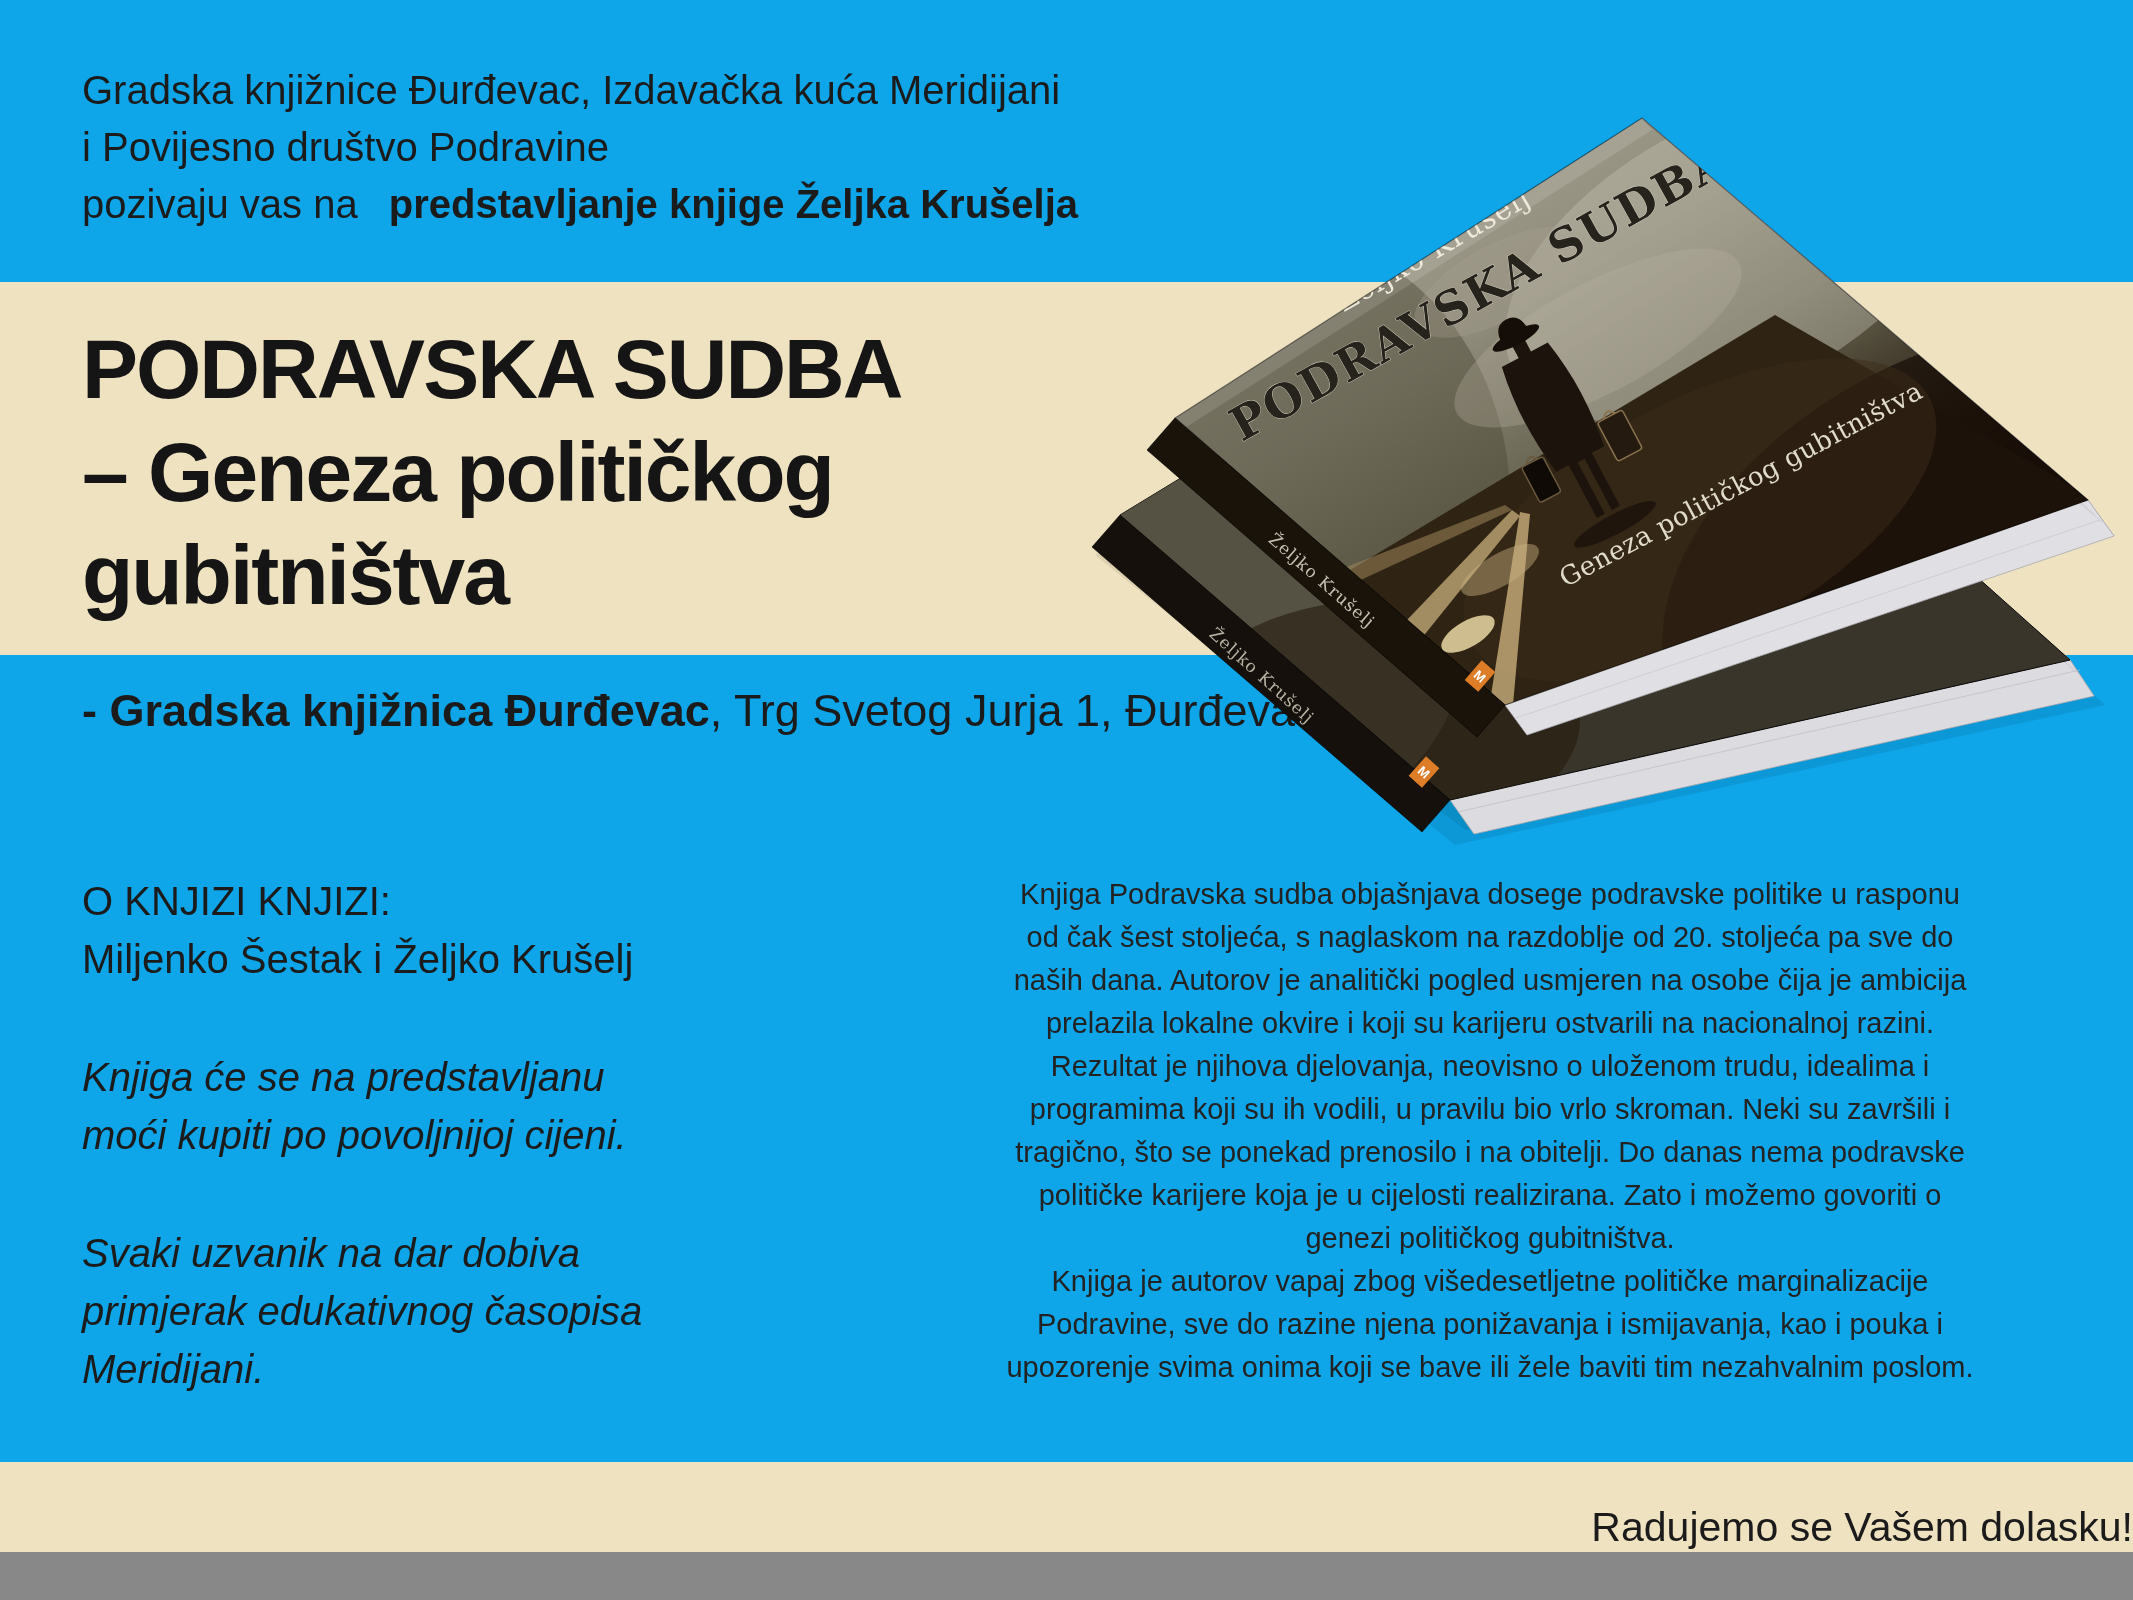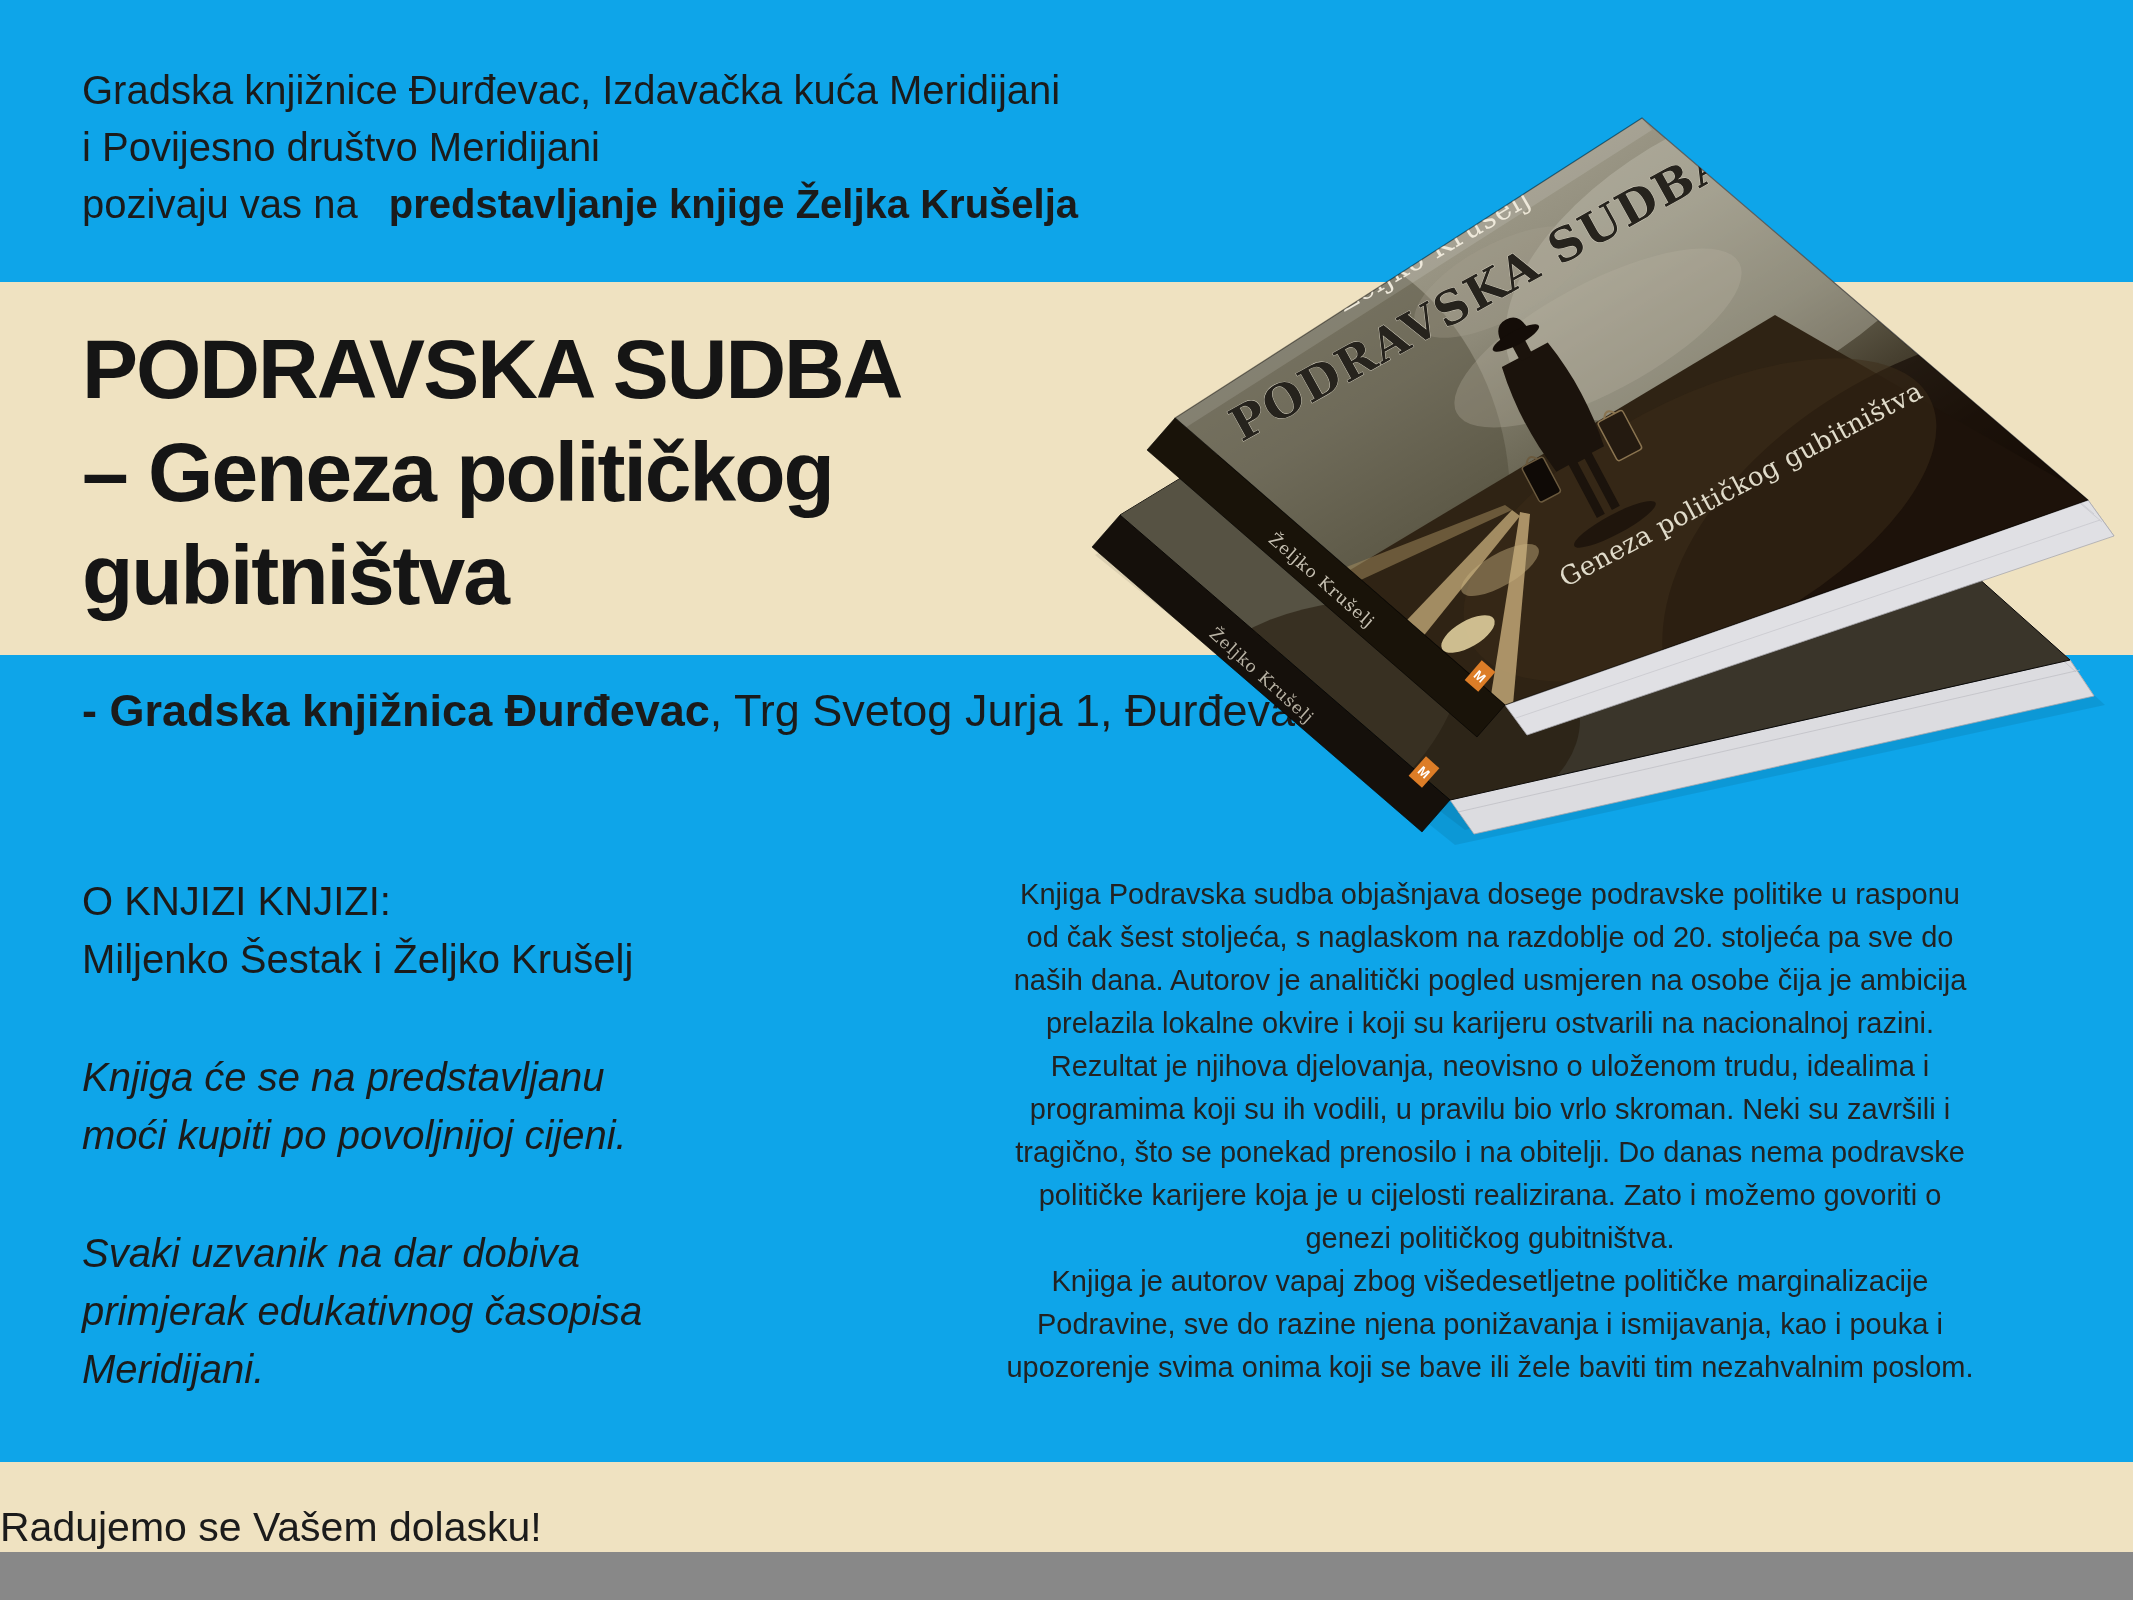--- a/index.html
+++ b/index.html
@@ -18,34 +18,34 @@
   }
   .event-block{position:absolute;left:82px;top:676px;font-size:45px;line-height:70px;}
   .event-block .b{font-weight:700;}
   .left-col{position:absolute;left:82px;top:872px;width:720px;font-size:40px;line-height:58px;}
   .left-col .para{white-space:pre-line;}
   .left-col .para+.para{margin-top:60px;font-style:italic;}
   .right-col{
     position:absolute;left:845px;top:873px;width:1290px;text-align:center;
     font-size:29px;line-height:43px;white-space:pre-line;color:#222;
   }
-  .footer-text{position:absolute;left:0;top:1504px;width:2133px;text-align:left;font-size:41px;color:#1b1b1b;}
+  .footer-text{position:absolute;left:0;top:1504px;width:2133px;text-align:right;font-size:41px;color:#1b1b1b;}
   .book-svg{position:absolute;left:1000px;top:0;width:1133px;height:900px;pointer-events:none;}
 </style>
 </head>
 <body>
 
 <div class="page">
 
   <div class="band band-main"></div>
   <div class="band band-footer"></div>
 
   <div class="header-block">
     <div>Gradska knjižnice Đurđevac, Izdavačka kuća Meridijani</div>
-    <div>i Povijesno društvo Meridijani</div>
+    <div>i Povijesno društvo Podravine</div>
     <div><span>pozivaju vas na </span><span class="b">predstavljanje knjige Željka Krušelja</span></div>
   </div>
 
   <div class="title-block">PODRAVSKA SUDBA
 – Geneza političkog
 gubitništva</div>
 
   <div class="event-block">
     <div><span class="b">- Gradska knjižnica Đurđevac</span><span>, Trg Svetog Jurja 1, Đurđevac</span></div>
   </div>

